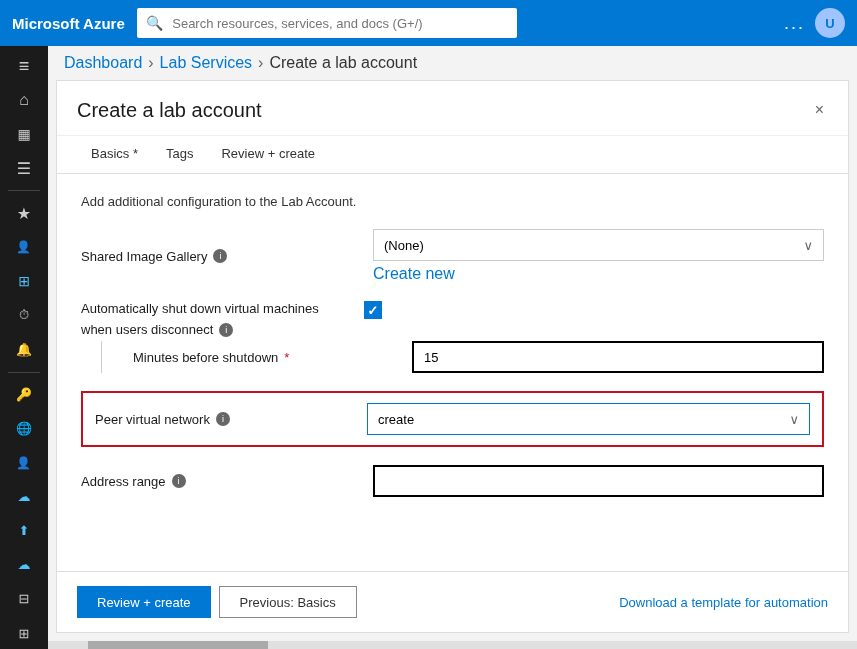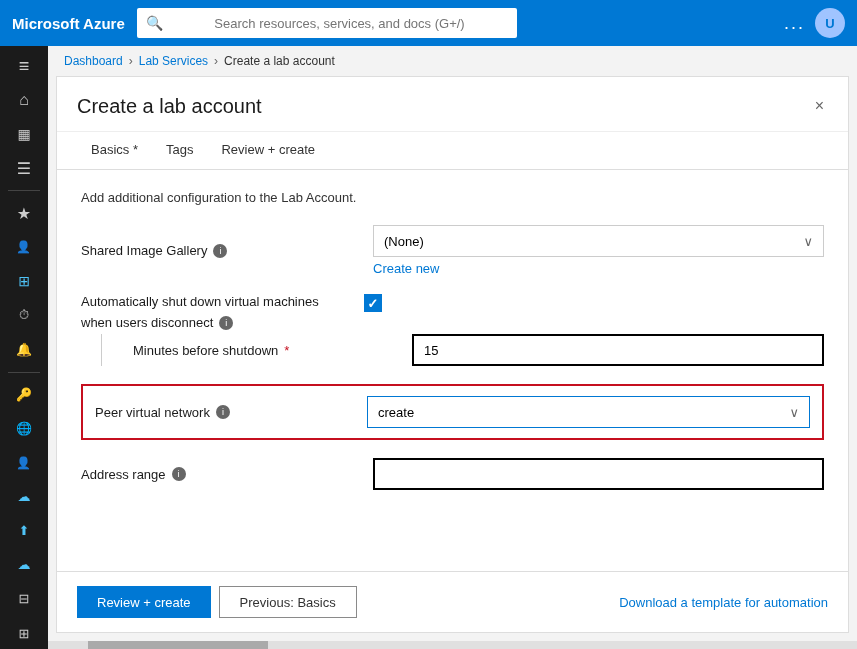--- a/index.html
+++ b/index.html
@@ -87,21 +87,21 @@
       background: #f3f3f3;
     }
 
     
     .breadcrumb-bar {
       background: #f3f3f3;
       padding: 8px 16px;
       display: flex;
       align-items: center;
       gap: 6px;
-      font-size: 12px;
+      font-size: 16px;
       color: #0078d4;
       flex-shrink: 0;
     }
 
     
     .panel {
       background: white;
       flex: 1;
       margin: 0 8px 8px 8px;
       border: 1px solid #ddd;
@@ -216,21 +216,21 @@
     .form-input {
       width: 100%;
       height: 32px;
       border: 2px solid #000000;
       padding: 0 10px;
       font-size: 13px;
       outline: none;
     }
     .create-new-link {
       color: #0078d4;
-      font-size: 13px;
+      font-size: 16px;
       cursor: pointer;
       text-decoration: none;
     }
 
     
     .checkbox-row {
       display: flex;
       align-items: flex-start;
       margin-bottom: 4px;
       gap: 3px;
@@ -341,21 +341,21 @@
       margin-left: 40px;
     }
   </style>
 </head>
 <body>
 
 <div class="azure-topbar">
   <span style="color:white;font-weight:600;font-size:15px;white-space:nowrap;">Microsoft Azure</span>
   <div class="azure-search">
     <span style="color:#999;font-size:14px;">🔍</span>
-    <input type="text" style="border: none; outline: none; flex: 1 1 0%; font-size: 13px; color: rgb(51, 51, 51); text-align: center;" placeholder="Search resources, services, and docs (G+/)">
+    <input type="text" style="border: none; outline: none; flex: 1 1 0%; font-size: 13px; color: rgb(51, 51, 51);" placeholder="Search resources, services, and docs (G+/)">
   </div>
   <div class="topbar-right">
     <span style="color:white;font-size:18px;cursor:pointer;letter-spacing:2px;">...</span>
     <div style="width:30px;height:30px;background:#a0c4ff;border-radius:50%;display:flex;align-items:center;justify-content:center;color:#0078d4;font-weight:bold;font-size:13px;">U</div>
   </div>
 </div>
 
 <div class="main-layout">
 
   <div class="sidebar">

